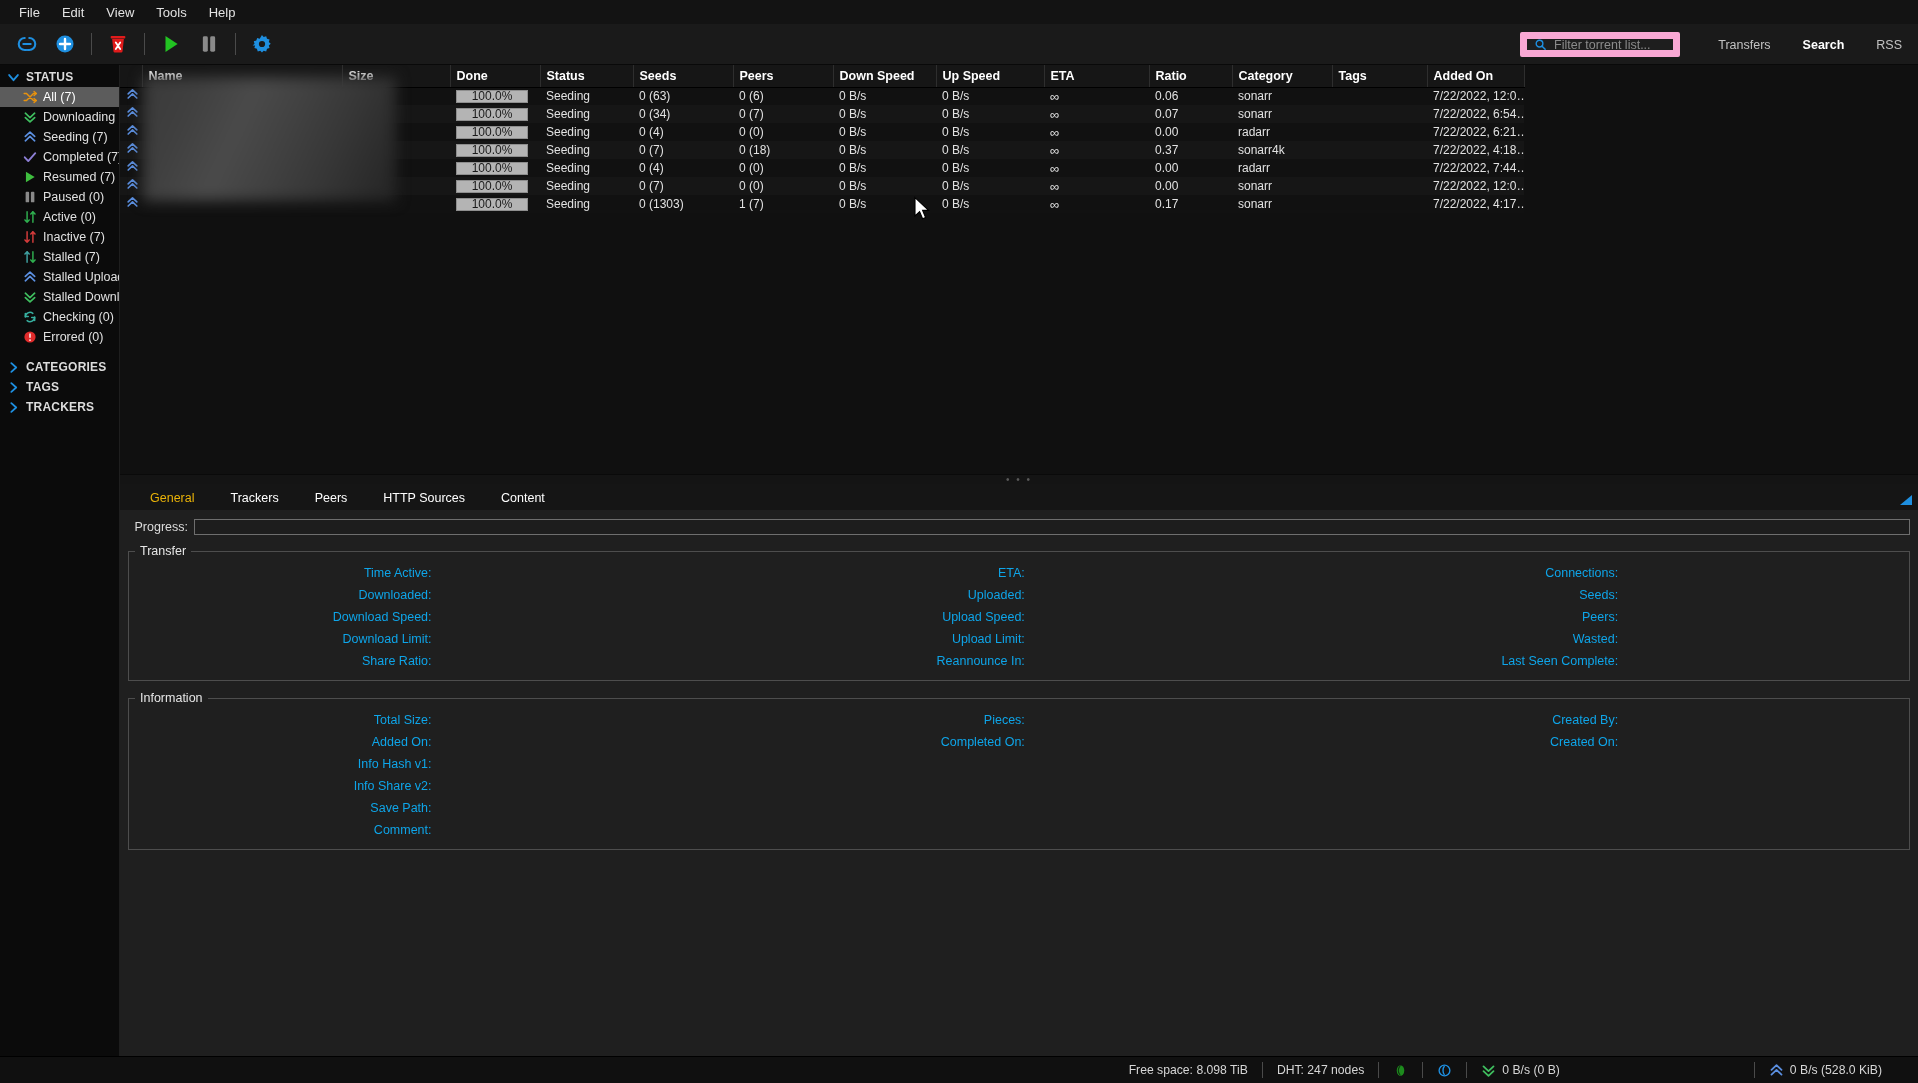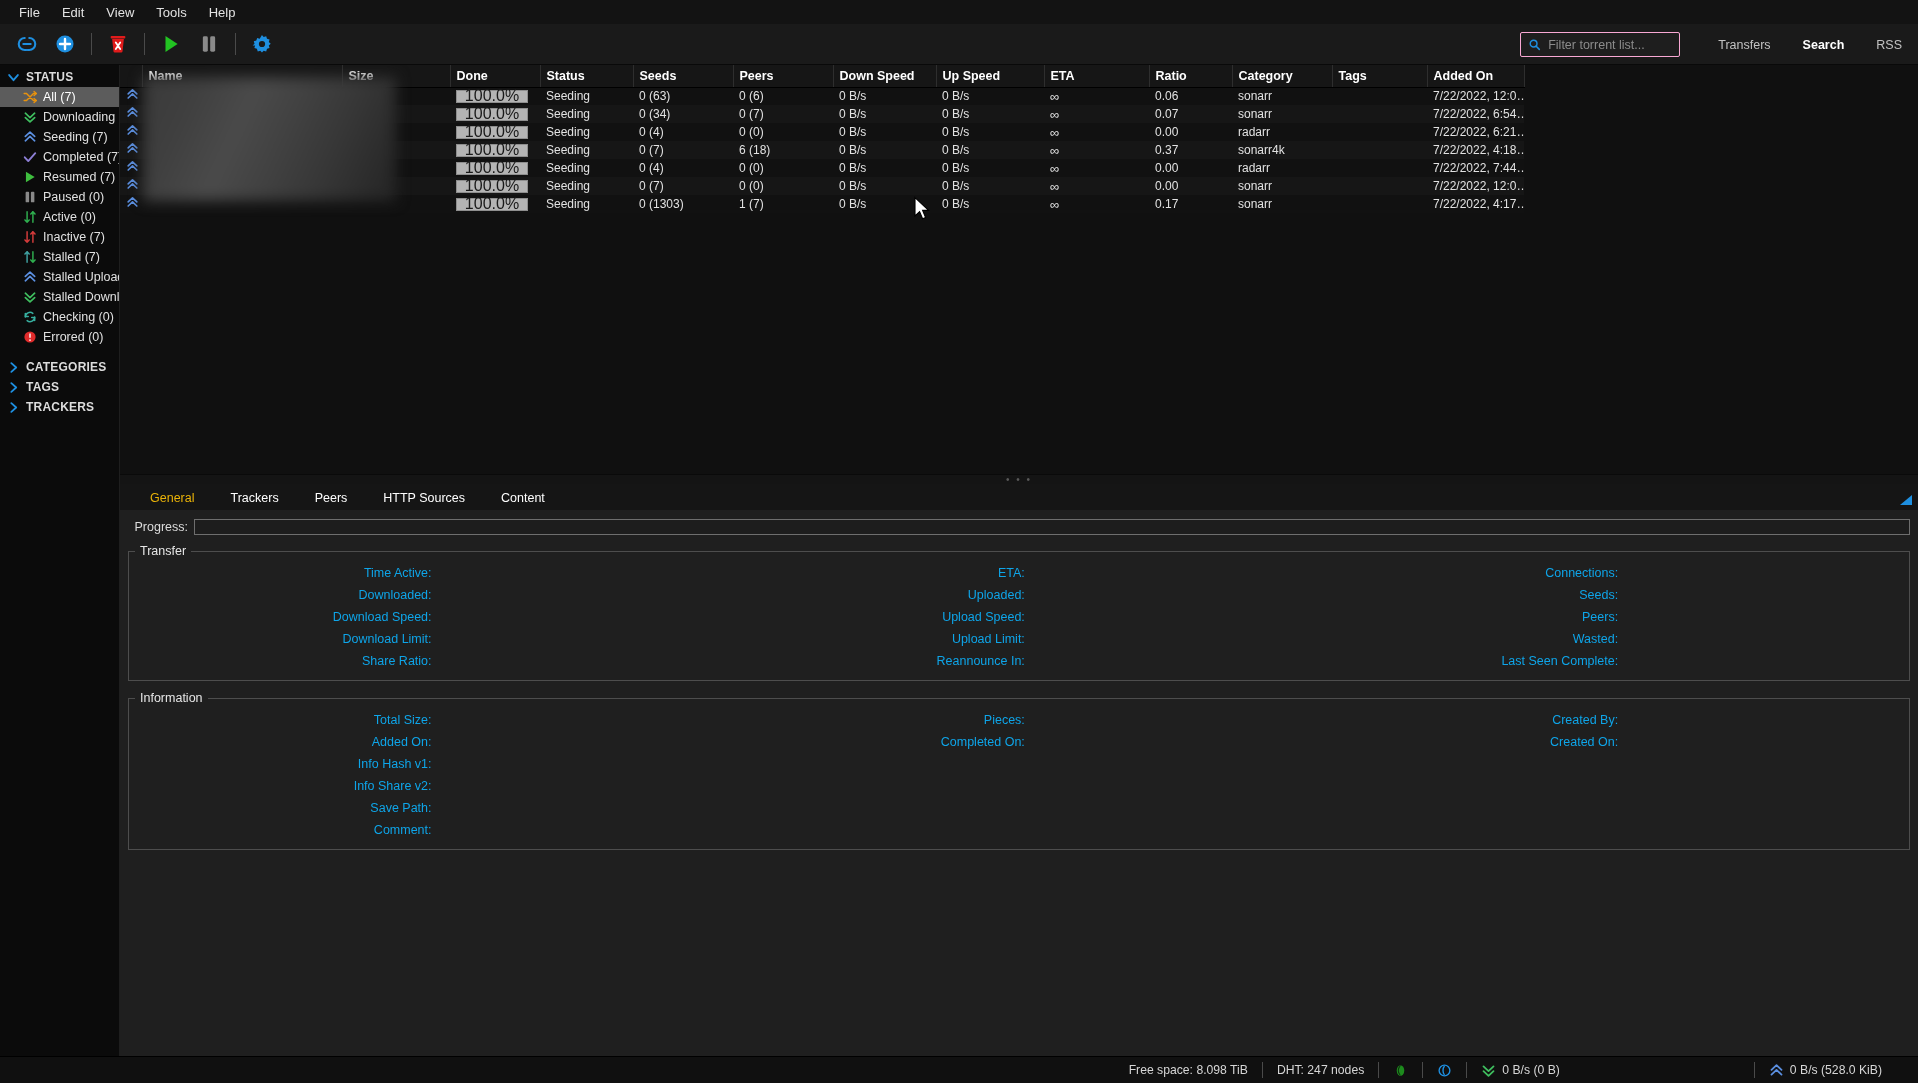--- a/index.html
+++ b/index.html
@@ -31,21 +31,21 @@
     border-radius: 3px; cursor: default;
   }
   .tb-sep { width: 1px; height: 22px; background: #4a4a4a; margin: 0 7px; }
 
   .toolbar-right {
     position: absolute; right: 0; top: 0; height: 41px;
     display: flex; align-items: center;
   }
   .searchbox {
     display: flex; align-items: center; gap: 7px;
-    background: #1e1e1e; border: 1px solid #f9a8d4; border-radius: 2px;
+    background: #1e1e1e; border: 7px solid #f9a8d4; border-radius: 2px;
     height: 25px; width: 160px; padding: 0 7px; margin-right: 22px;
   }
   .searchbox input {
     background: transparent; border: 0; outline: 0; color: #c9c9c9;
     font-family: "Liberation Sans", sans-serif; font-size: 12.5px; width: 100%;
   }
   .searchbox input::placeholder { color: #8c8c8c; }
   .topnav { display: flex; align-items: center; height: 41px; }
   .topnav .tn {
     font-size: 12.5px; color: #c2c2c2; padding: 0 16px; height: 41px;
@@ -102,21 +102,21 @@
   .col-eta { width: 105px; }
   .col-ratio { width: 83px; }
   .col-cat { width: 100px; }
   .col-tags { width: 95px; }
   .col-added { width: 97px; }
 
   .pbar {
     position: relative; width: 72px; height: 13px; background: #b4b4b4;
     border: 1px solid #8e8e8e; display: flex; align-items: center; justify-content: center;
   }
-  .pbar span { font-size: 16px; color: #1a1a1a; line-height: 1; }
+  .pbar span { font-size: 12px; color: #1a1a1a; line-height: 1; }
   .inf { font-size: 13px; color: #e2e2e2; }
 
   
   .blur-overlay {
     position: absolute; left: 23px; top: 12px; width: 253px; height: 124px;
     background: linear-gradient(115deg,#3a3a3a 0%,#3f3f3f 18%,#4a4a4a 38%,#414141 55%,#373737 72%,#2c2c2c 88%,#242424 100%);
     filter: blur(7px);
     pointer-events: none;
   }
 
@@ -509,21 +509,21 @@
                   </svg></td>
                 <td class="col-name"></td>
                 <td class="col-size"></td>
                 <td class="col-done">
                   <div class="pbar">
                     <span>100.0%</span>
                   </div>
                 </td>
                 <td class="col-status">Seeding</td>
                 <td class="col-seeds">0 (7)</td>
-                <td class="col-peers">6 (18)</td>
+                <td class="col-peers">0 (18)</td>
                 <td class="col-dspeed">0 B/s</td>
                 <td class="col-uspeed">0 B/s</td>
                 <td class="col-eta"><span class="inf">∞</span></td>
                 <td class="col-ratio">0.37</td>
                 <td class="col-cat">sonarr4k</td>
                 <td class="col-tags"></td>
                 <td class="col-added">7/22/2022, 4:18…</td>
               </tr>
               <tr class="even">
                 <td class="col-ico"><svg width="13" height="13" viewBox="0 0 24 24">

